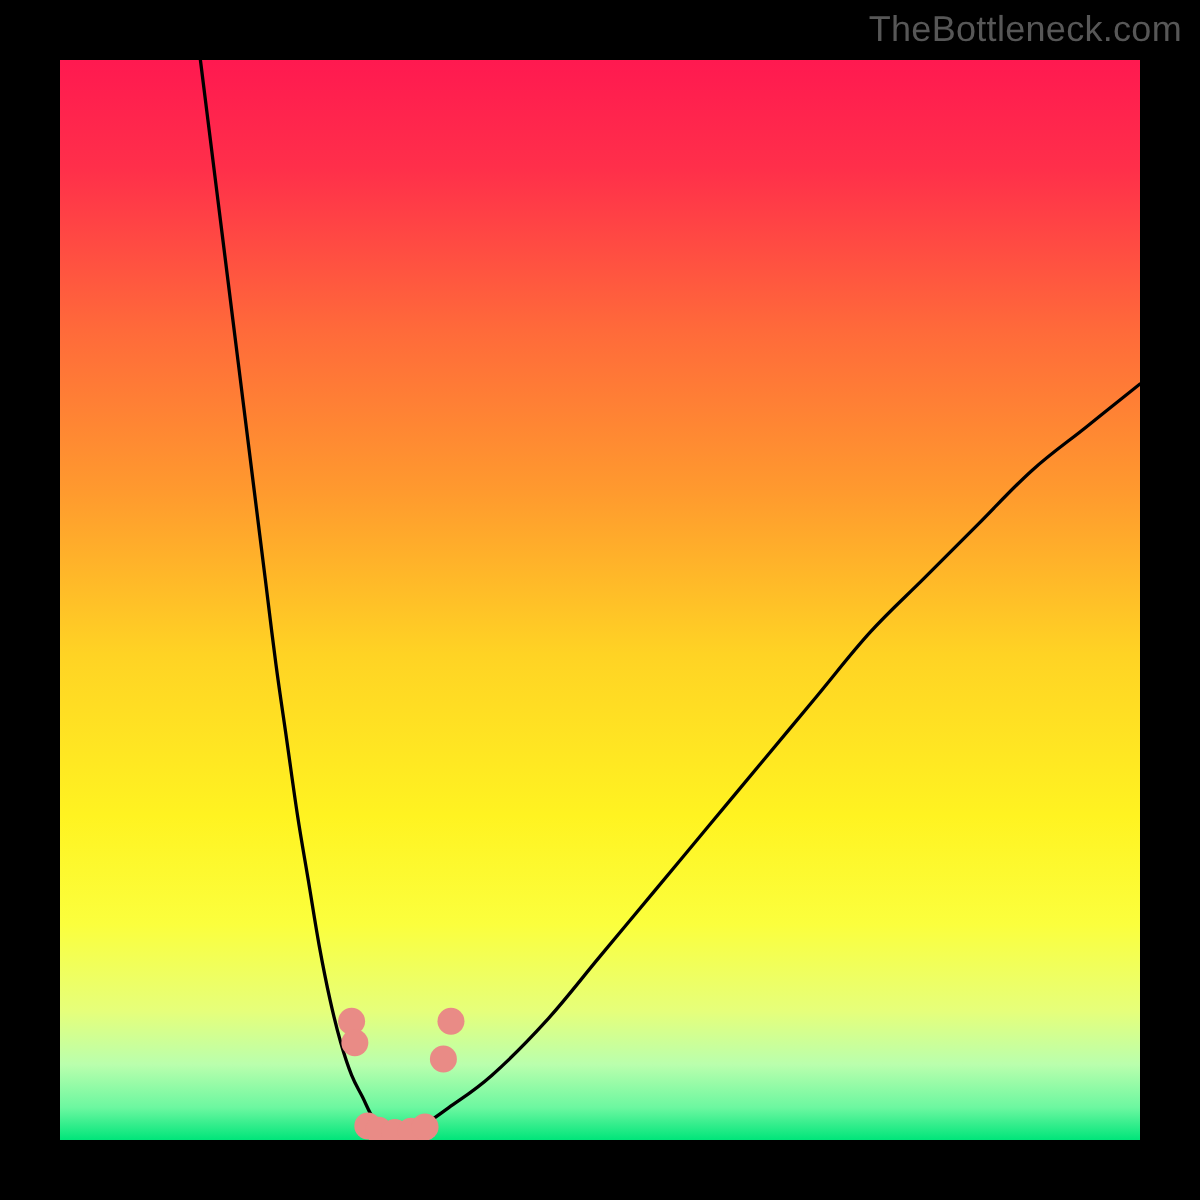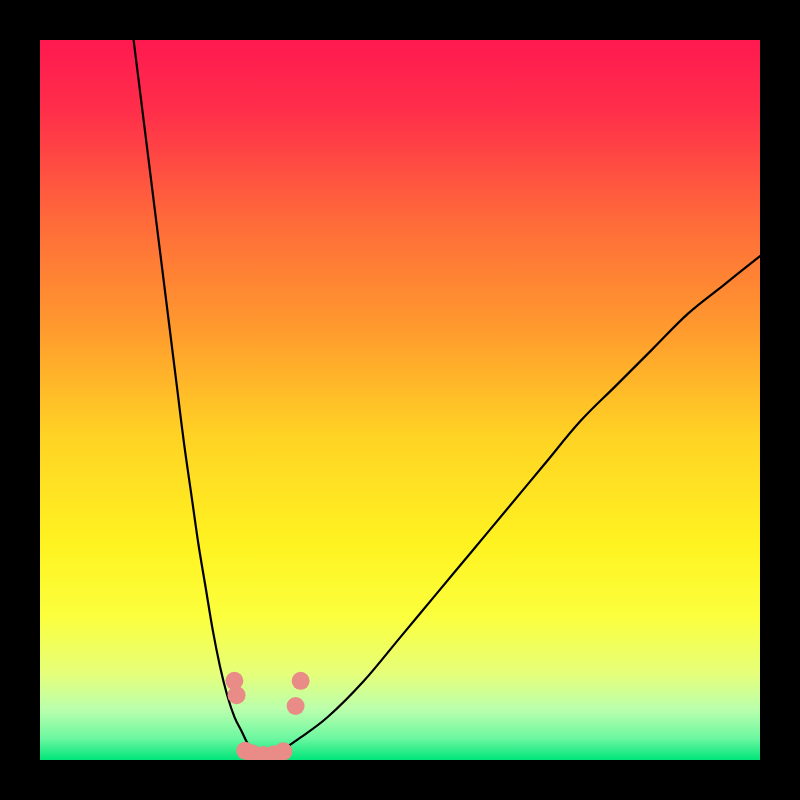--- a/index.html
+++ b/index.html
@@ -49,20 +49,21 @@
     top: 0;
     width: 720px;
     height: 720px;
   }
 </style>
 </head>
 <body>
 
 <div class="frame">
 
+  <div class="watermark">TheBottleneck.com</div>
 
   <div class="plot-area">
     <svg class="gradient" viewBox="0 0 720 720" preserveAspectRatio="none">
       <defs>
         <linearGradient id="bg" x1="0" y1="0" x2="0" y2="1">
           <stop offset="0%" stop-color="#ff1950"></stop>
           <stop offset="10%" stop-color="#ff2f4a"></stop>
           <stop offset="25%" stop-color="#ff6a3a"></stop>
           <stop offset="40%" stop-color="#ff9a2e"></stop>
           <stop offset="55%" stop-color="#ffd324"></stop>

